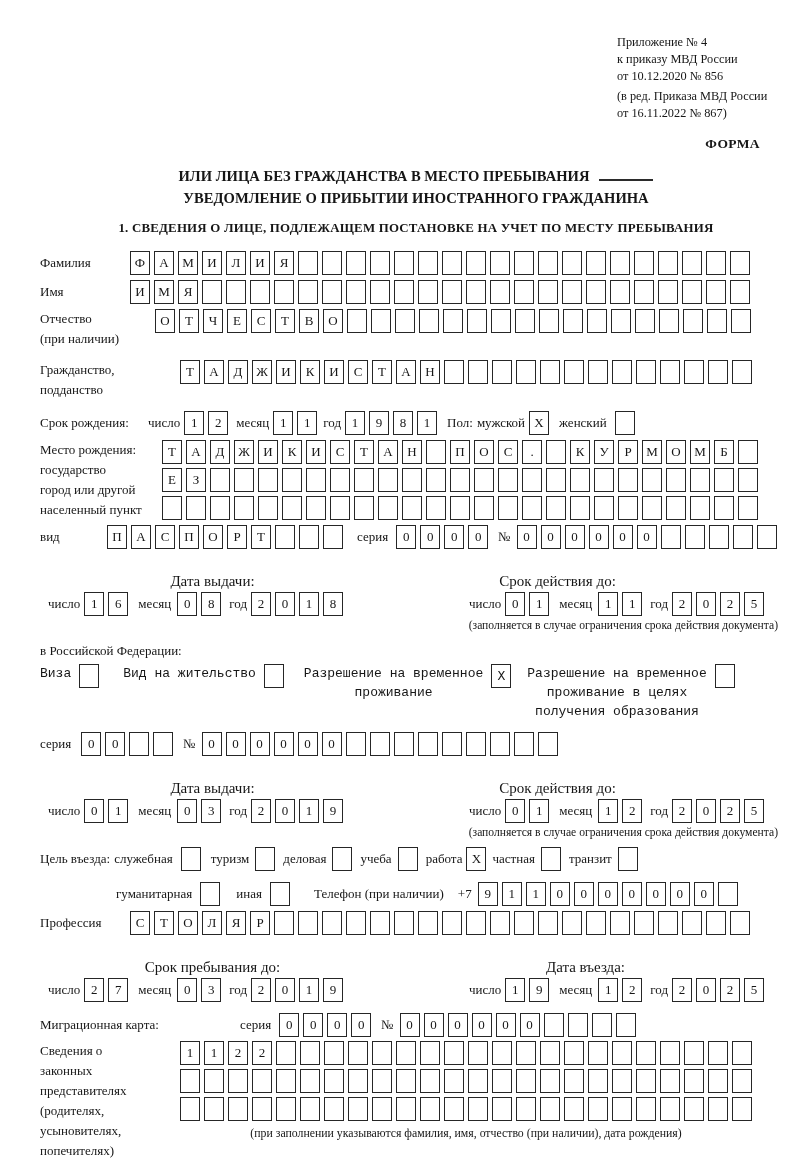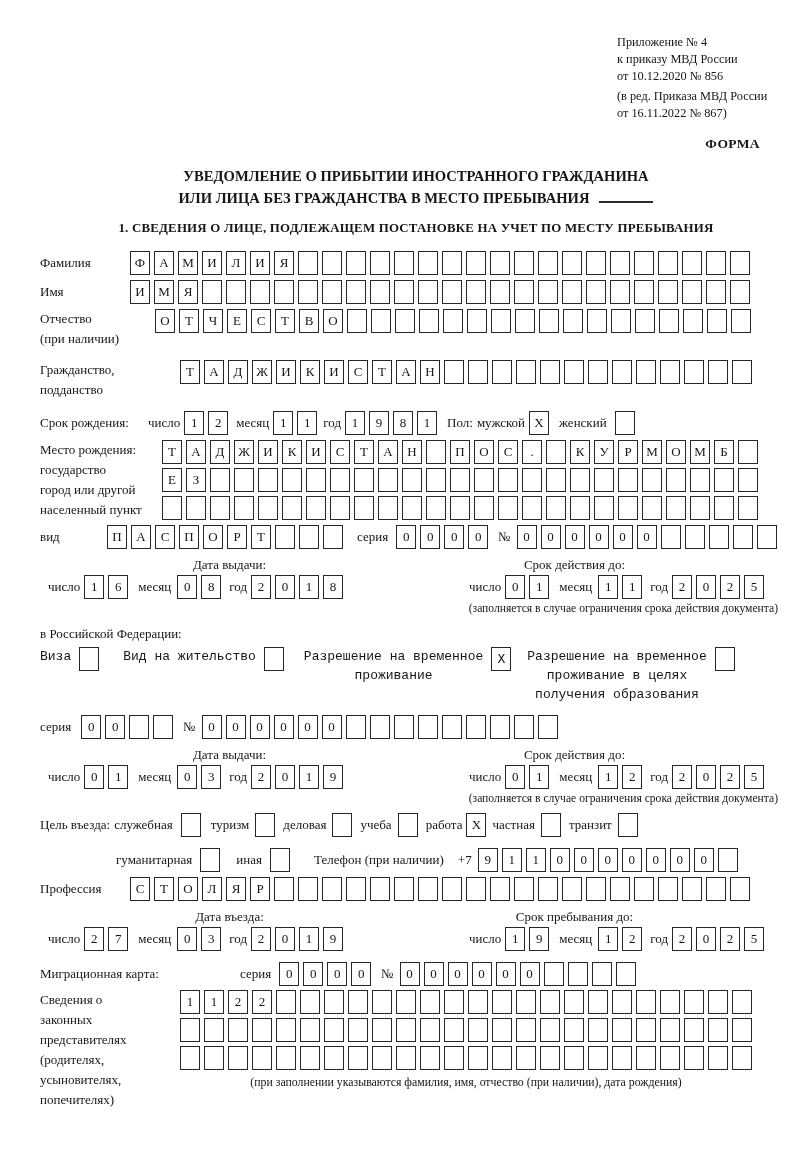--- a/index.html
+++ b/index.html
@@ -24,21 +24,21 @@
   .cell{
     width:20px;height:24px;box-sizing:border-box;border:1.6px solid #262626;
     display:inline-flex;align-items:center;justify-content:center;
     font-size:13px;background:#fff;flex:none;
   }
   .w67{width:67px;}.w90{width:90px;}.w100{width:100px;}.w115{width:115px;}
   .w122{width:122px;}.w140{width:140px;}.w150{width:150px;}
   .ml4{margin-left:4px;}.ml6{margin-left:6px;}.ml8{margin-left:8px;}.ml10{margin-left:10px;}
   .ml14{margin-left:14px;}.ml16{margin-left:16px;}.ml20{margin-left:20px;}.ml24{margin-left:24px;}
   .doc-heading{margin-top:1px;text-align:center;font-weight:bold;font-size:12.9px;}
-  .dates-headers{display:flex;justify-content:center;margin-top:8px;font-size:13px;}
+  .dates-headers{display:flex;justify-content:flex-start;margin-top:24px;font-size:15px;}
   .dates-headers .dh{width:345px;text-align:center;flex:none;}
   .dates-headers .dh.right{margin-right:28px;}
   .dates-row{display:flex;justify-content:space-between;margin-top:2px;align-items:center;}
   .dates-row .grp{display:flex;align-items:center;flex:none;}
   .dates-row .grp.right{margin-right:28px;}
   .note{margin-top:3px;text-align:right;padding-right:14px;font-size:11.6px;}
   .intro{margin-top:8px;font-size:13px;line-height:21px;}
   .options-row{display:flex;align-items:flex-start;margin-top:3px;font-family:Liberation Mono, monospace;}
   .opt{display:flex;align-items:flex-start;flex:none;}
   .opt .opt-label{font-size:13px;line-height:19px;text-align:center;}
@@ -58,22 +58,22 @@
     <div>Приложение № 4</div>
     <div>к приказу МВД России</div>
     <div>от 10.12.2020 № 856</div>
     <div class="ed">(в ред. Приказа МВД России</div>
     <div>от 16.11.2022 № 867)</div>
   </div>
 
   <div class="forma">ФОРМА</div>
 
   <div class="title">
+    <div><span>ИЛИ ЛИЦА БЕЗ ГРАЖДАНСТВА В МЕСТО ПРЕБЫВАНИЯ</span><span class="blank-underline"></span></div>
     <div>УВЕДОМЛЕНИЕ О ПРИБЫТИИ ИНОСТРАННОГО ГРАЖДАНИНА</div>
-    <div><span>ИЛИ ЛИЦА БЕЗ ГРАЖДАНСТВА В МЕСТО ПРЕБЫВАНИЯ</span><span class="blank-underline"></span></div>
   </div>
 
   <div class="section-heading">1. СВЕДЕНИЯ О ЛИЦЕ, ПОДЛЕЖАЩЕМ ПОСТАНОВКЕ НА УЧЕТ ПО МЕСТУ ПРЕБЫВАНИЯ</div>
 
   <div class="row" style="margin-top:15px;">
     <span class="lbl w90">Фамилия</span>
     <span class="cells">
         <span class="cell">Ф</span>
         <span class="cell">А</span>
         <span class="cell">М</span>
@@ -604,22 +604,22 @@
         <span class="cell"></span>
         <span class="cell"></span>
         <span class="cell"></span>
         <span class="cell"></span>
         <span class="cell"></span>
         <span class="cell"></span>
       </span>
   </div>
 
   <div class="dates-headers">
+    <span class="dh right">Срок пребывания до:</span>
     <span class="dh">Дата въезда:</span>
-    <span class="dh right">Срок пребывания до:</span>
   </div>
   <div class="dates-row">
     <span class="grp" style="margin-left:8px;">
       <span class="lbl">число</span>
       <span class="cells ml4">
           <span class="cell">2</span>
           <span class="cell">7</span>
         </span>
       <span class="lbl ml10">месяц</span>
       <span class="cells ml6">

